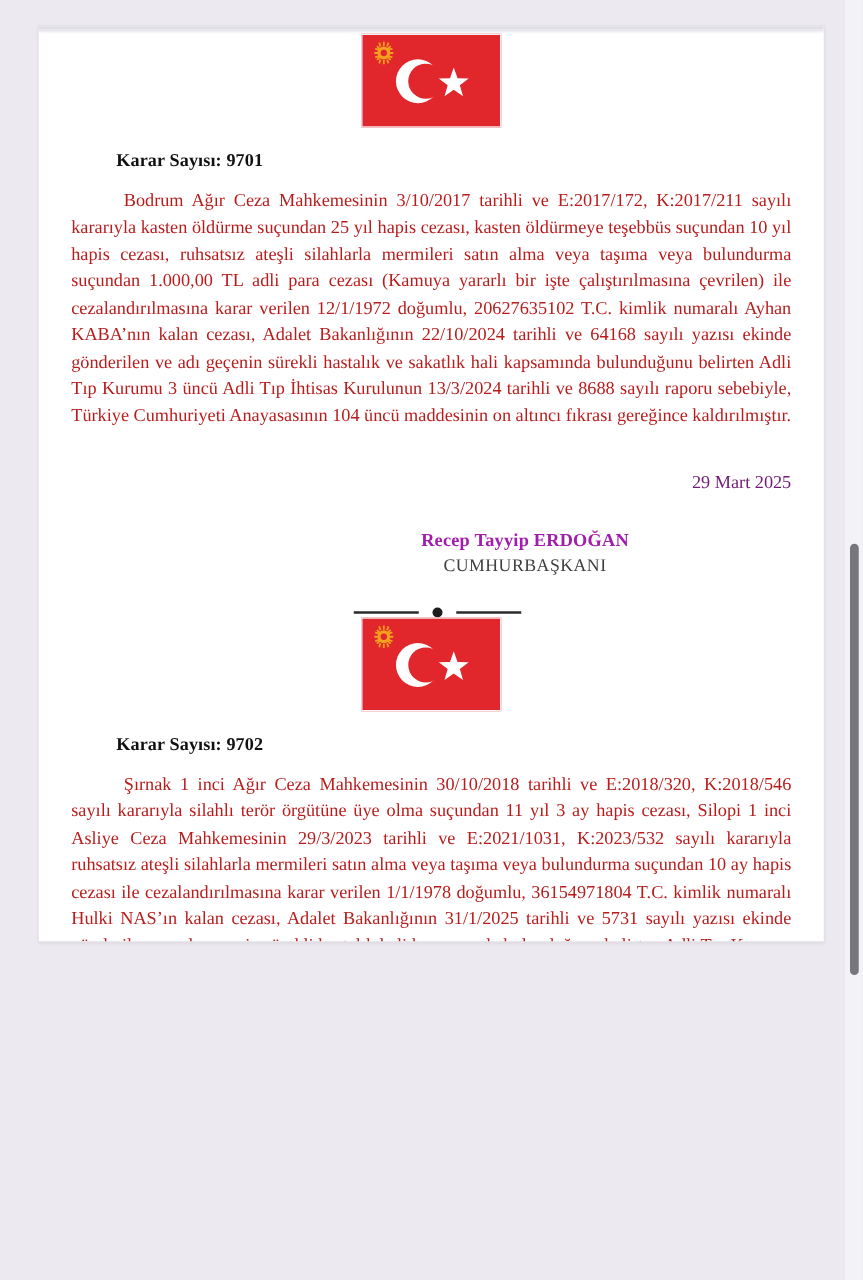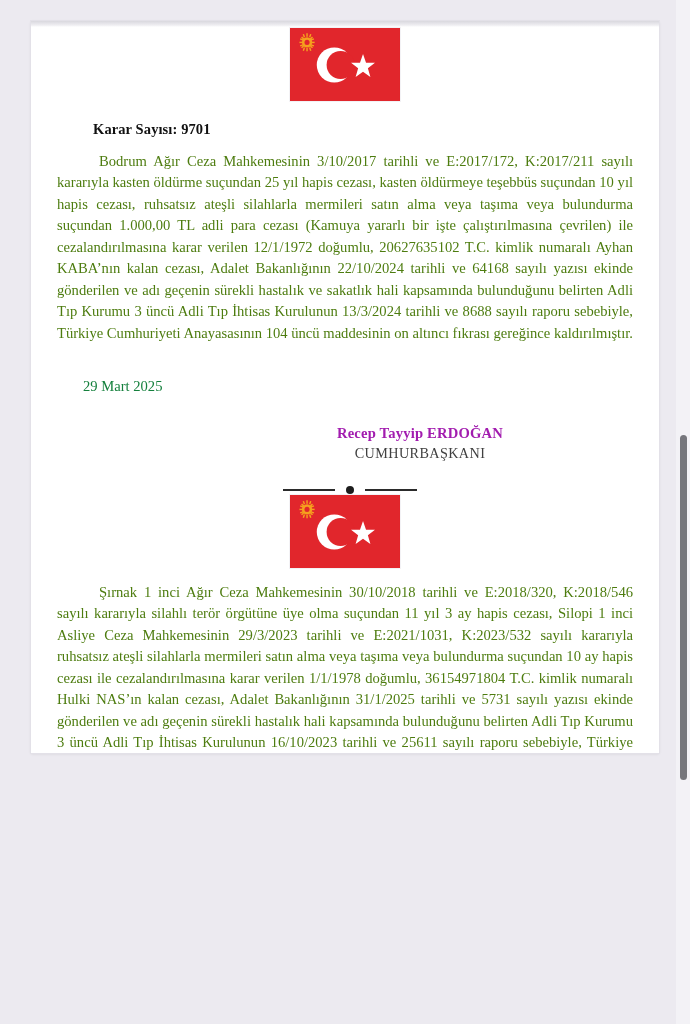--- a/index.html
+++ b/index.html
@@ -64,28 +64,28 @@
     letter-spacing: .1px;
     margin: 19px 0 0 36px;
     color: #111;
   }
   .body-text {
     margin: 13px 0 0 0;
     font-size: 14.6px;
     line-height: 1.47;
     text-align: justify;
     text-indent: 42px;
-    color: #4d7c0f;
+    color: #b91c1c;
     hyphens: none;
   }
   .date-line {
     margin: 34px 0 0 0;
-    text-align: left;
+    text-align: right;
     font-size: 14.6px;
-    color: #15803d;
+    color: #701a75;
     padding-left: 26px;
   }
   .sign-block {
     margin: 30px 0 0 0;
     text-align: center;
     padding-left: 150px;
   }
   .sign-name {
     font-weight: bold;
     font-size: 14.6px;
@@ -227,20 +227,21 @@
                 <circle cx="17" cy="14.8" r="5.3" fill="#f5a01e"></circle>
                 <circle cx="17" cy="14.8" r="2.6" fill="#e1262c"></circle>
               </g>
               <circle cx="45" cy="38" r="18" fill="#ffffff"></circle>
               <circle cx="51.5" cy="38" r="14.4" fill="#e1262c"></circle>
               <polygon fill="#ffffff" points="74.5,26.8 77.6,35.6 86.8,35.8 79.5,41.4 82.1,50.3 74.5,45 66.9,50.3 69.5,41.4 62.2,35.8 71.4,35.6"></polygon>
             </svg>
           </div>
         </div>
 
+        <div class="decree-no">Karar Sayısı: 9702</div>
         <div class="body-text">Şırnak 1 inci Ağır Ceza Mahkemesinin 30/10/2018 tarihli ve E:2018/320, K:2018/546 sayılı kararıyla silahlı terör örgütüne üye olma suçundan 11 yıl 3 ay hapis cezası, Silopi 1 inci Asliye Ceza Mahkemesinin 29/3/2023 tarihli ve E:2021/1031, K:2023/532 sayılı kararıyla ruhsatsız ateşli silahlarla mermileri satın alma veya taşıma veya bulundurma suçundan 10 ay hapis cezası ile cezalandırılmasına karar verilen 1/1/1978 doğumlu, 36154971804 T.C. kimlik numaralı Hulki NAS’ın kalan cezası, Adalet Bakanlığının 31/1/2025 tarihli ve 5731 sayılı yazısı ekinde gönderilen ve adı geçenin sürekli hastalık hali kapsamında bulunduğunu belirten Adli Tıp Kurumu 3 üncü Adli Tıp İhtisas Kurulunun 16/10/2023 tarihli ve 25611 sayılı raporu sebebiyle, Türkiye Cumhuriyeti Anayasasının 104 üncü maddesinin on altıncı fıkrası gereğince kaldırılmıştır.</div>
         <div class="date-line">29 Mart 2025</div>
 
         <div class="sign-block">
           <div class="sign-name">Recep Tayyip ERDOĞAN</div>
           <div class="sign-title">CUMHURBAŞKANI</div>
         </div>
       </div>
 
     </div>

